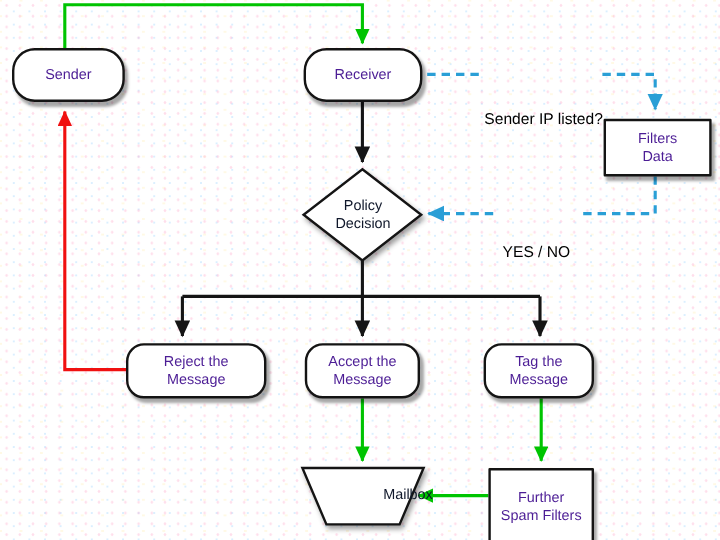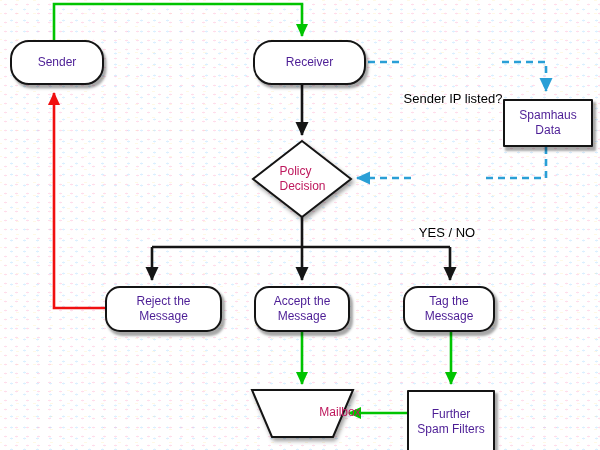--- a/index.html
+++ b/index.html
@@ -23,38 +23,38 @@
     position:absolute;box-sizing:border-box;background:#fff;
     border:2px solid #141414;display:flex;align-items:center;justify-content:center;
     text-align:center;font-size:12px;line-height:1.28;color:#4c1d95;
     white-space:pre-line;box-shadow:2.5px 3.5px 2.5px rgba(0,0,0,0.35);
   }
   .pill{border-radius:19px;}
   .soft{border-radius:15px;}
   .rect{border-radius:1px;}
   .svg-label{
     position:absolute;display:flex;align-items:center;justify-content:center;
-    font-size:12px;line-height:1.28;color:#be185d;white-space:pre-line;
+    text-align:center;font-size:12px;line-height:1.28;color:#0f172a;white-space:pre-line;
   }
   .edge-label{
     position:absolute;display:flex;align-items:center;justify-content:center;
     font-size:13px;color:#000;white-space:nowrap;margin-top:36px;
   }
   
   #n-sender  {left:10px;  top:40px;  width:94px; height:45px;}
-  #n-receiver{left:253px; top:40px;  width:113px; height:45px;}
+  #n-receiver{left:253px; top:40px;  width:99px; height:45px;}
   #n-spamhaus{left:503px; top:99px;  width:90px; height:48px;}
   #n-reject  {left:105px; top:286px; width:117px; height:46px;}
   #n-accept  {left:254px; top:286px; width:96px; height:46px;}
   #n-tag     {left:403px; top:286px; width:92px; height:46px;text-align:center;}
   #n-filters {left:407px; top:390px; width:88px; height:64px;}
   #l-policy  {left:252px; top:157px; width:101px;height:44px;}
   #l-mailbox {left:262px; top:398px; width:82px; height:30px;margin-left:37px;}
   #l-senderip{left:398px; top:53px;  width:110px;height:18px;}
-  #l-yesno   {left:408px; top:187px; width:78px; height:18px;}
+  #l-yesno   {left:408px; top:164px; width:78px; height:18px;}
 </style>
 </head>
 <body>
 
 <svg id="wires" viewBox="0 0 600 450">
   <defs>
     <marker id="ah-green" markerWidth="14" markerHeight="13" refX="12" refY="6" orient="auto" markerUnits="userSpaceOnUse">
       <path d="M0,0 L13,6 L0,12 Z" fill="#00c400"></path>
     </marker>
     <marker id="ah-black" markerWidth="16" markerHeight="14" refX="13" refY="6.5" orient="auto" markerUnits="userSpaceOnUse">
@@ -85,21 +85,21 @@
   <path class="wire" d="M 105,308 L 54,308 L 54,93" marker-end="url(#ah-red)" stroke="#f01010"></path>
 
   <path class="dash" d="M 356,62 L 402,62" stroke="#2a9fd6"></path>
   <path class="dash" d="M 502,62 L 546,62 L 546,91" marker-end="url(#ah-blue)" stroke="#2a9fd6"></path>
   <path class="dash" d="M 546,147 L 546,178 L 481,178" stroke="#2a9fd6"></path>
   <path class="dash" d="M 411,178 L 357,178" marker-end="url(#ah-blue)" stroke="#2a9fd6"></path>
 </svg>
 
 <div class="node pill" id="n-sender">Sender</div>
 <div class="node pill" id="n-receiver">Receiver</div>
-<div class="node rect" id="n-spamhaus">Spamhaus
+<div class="node rect" id="n-spamhaus">Filters
 Data</div>
 <div class="node soft" id="n-reject">Reject the
 Message</div>
 <div class="node soft" id="n-accept">Accept the
 Message</div>
 <div class="node soft" id="n-tag">Tag the
 Message</div>
 <div class="node rect" id="n-filters">Further
 Spam Filters</div>
 

